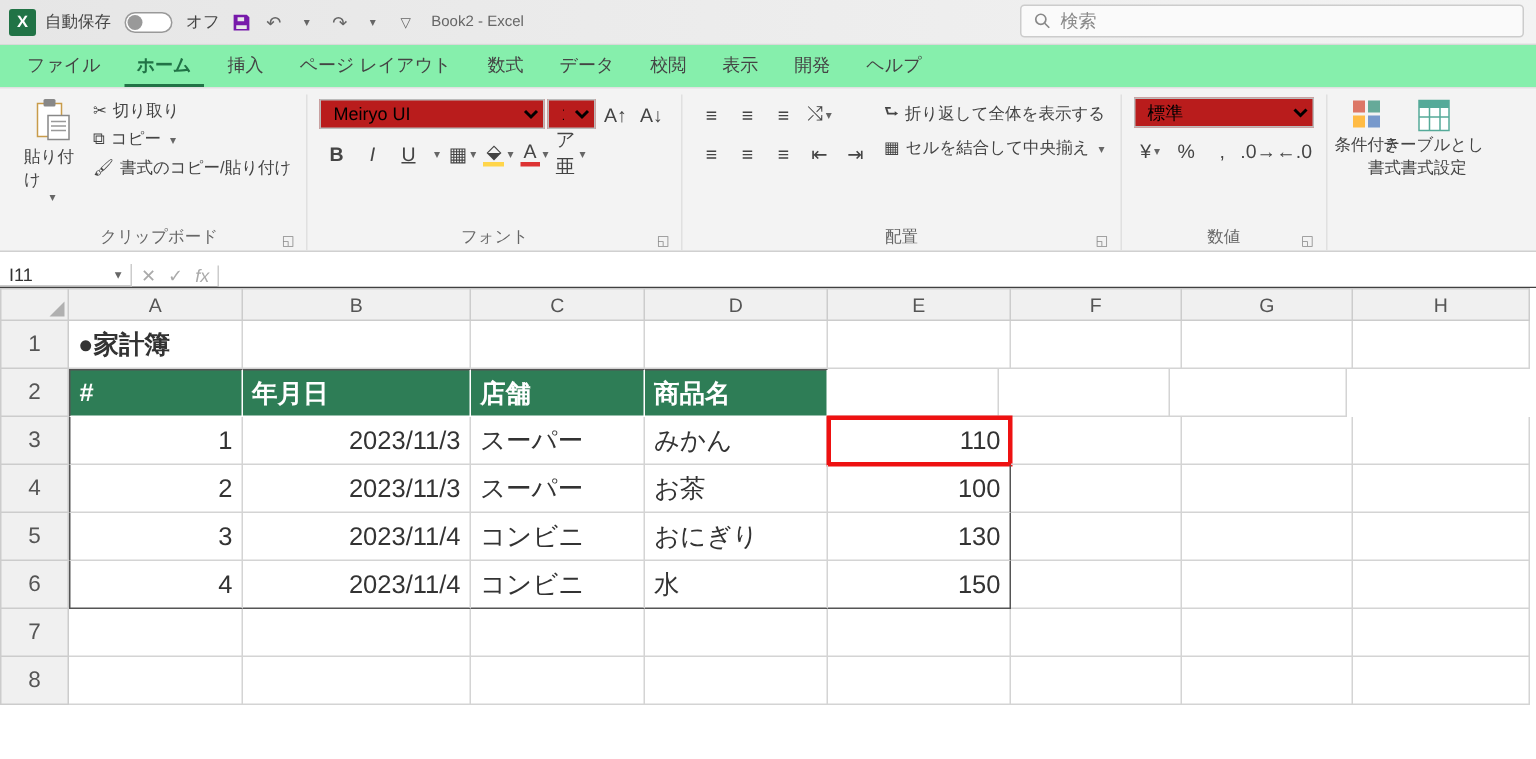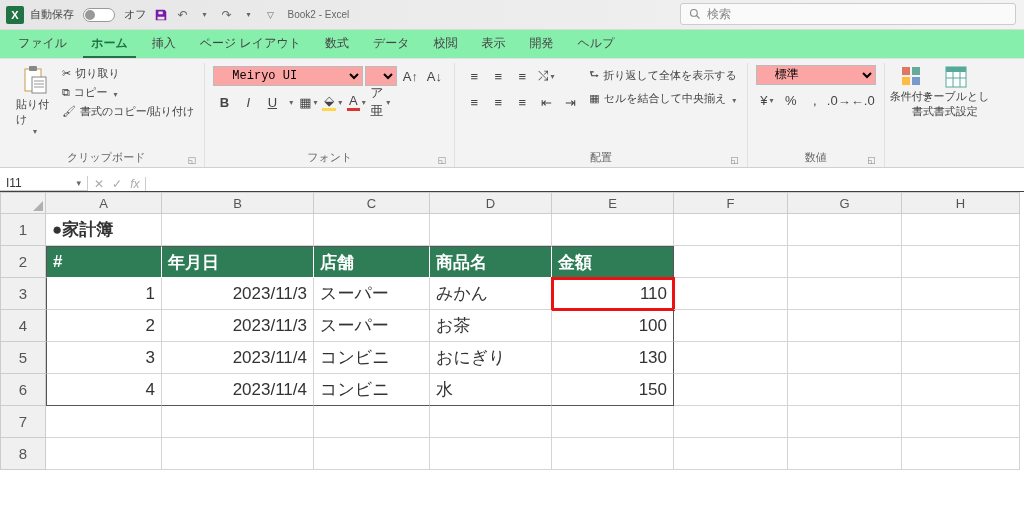--- a/index.html
+++ b/index.html
@@ -27,21 +27,21 @@
   .group-body { flex:1; display:flex; gap:6px; align-items:flex-start; }
   .group-label { text-align:center; font-size:11px; color:#666; padding:2px 0; position:relative; }
   .group-label .dlg { position:absolute; right:0; bottom:2px; font-size:9px; color:#888; }
   .vstack { display:flex; flex-direction:column; gap:2px; }
   .hstack { display:flex; gap:2px; align-items:center; }
   .big-btn { width:38px; display:flex; flex-direction:column; align-items:center; font-size:11px; color:#444; cursor:pointer; }
   .big-btn .ico { font-size:20px; margin-bottom:2px; }
   .small-btn { font-size:11px; color:#444; cursor:pointer; display:flex; align-items:center; gap:4px; padding:1px 2px; white-space:nowrap; }
   .sq { width:22px; height:22px; display:inline-flex; align-items:center; justify-content:center; border:1px solid transparent; cursor:pointer; color:#444; font-size:13px; }
   .dd::after { content:"▾"; font-size:8px; margin-left:2px; color:#666; }
-  select.ribbon-sel, input.ribbon-in { font-size:12px; border:1px solid #bbb; background:#fca5a5; padding:1px 14px; height:20px;font-family:Liberation Mono, monospace; }
+  select.ribbon-sel, input.ribbon-in { font-size:12px; border:1px solid #bbb; background:#b91c1c; padding:1px 4px; height:20px; }
   .font-sel { width:150px; }
   .size-sel { width:32px; }
   .num-sel { width:120px; }
   .paste-ico { font-size:24px; }
 
   
   .formula-bar { height:24px; border-bottom:1px solid #404040; display:flex; align-items:flex-end; }
   .name-box { width:88px; border:1px solid #ccc; border-top:none; border-left:none; display:flex; align-items:center; padding:0 6px; font-size:12px; justify-content:space-between; }
   .name-box .dd-i { font-size:9px; color:#666; }
   .fx-btns { display:flex; align-items:center; border-right:1px solid #ccc; padding:0 6px; gap:8px; color:#aaa; font-size:12px; }
@@ -297,21 +297,20 @@
       <div class="cell cw-G"></div>
       <div class="cell cw-H"></div>
     </div>
 
     <div class="row">
       <div class="rh">2</div>
       <div class="cell cw-A headcell tbl-l tbl-t">#</div>
       <div class="cell cw-B headcell tbl-t">年月日</div>
       <div class="cell cw-C headcell tbl-t">店舗</div>
       <div class="cell cw-D headcell tbl-t">商品名</div>
-      <div class="cell cw-E headcell tbl-t tbl-r">金額</div>
       <div class="cell cw-F"></div>
       <div class="cell cw-G"></div>
       <div class="cell cw-H"></div>
     </div>
 
     <div class="row">
       <div class="rh">3</div>
       <div class="cell cw-A right tbl-l">1</div>
       <div class="cell cw-B right">2023/11/3</div>
       <div class="cell cw-C">スーパー</div>

